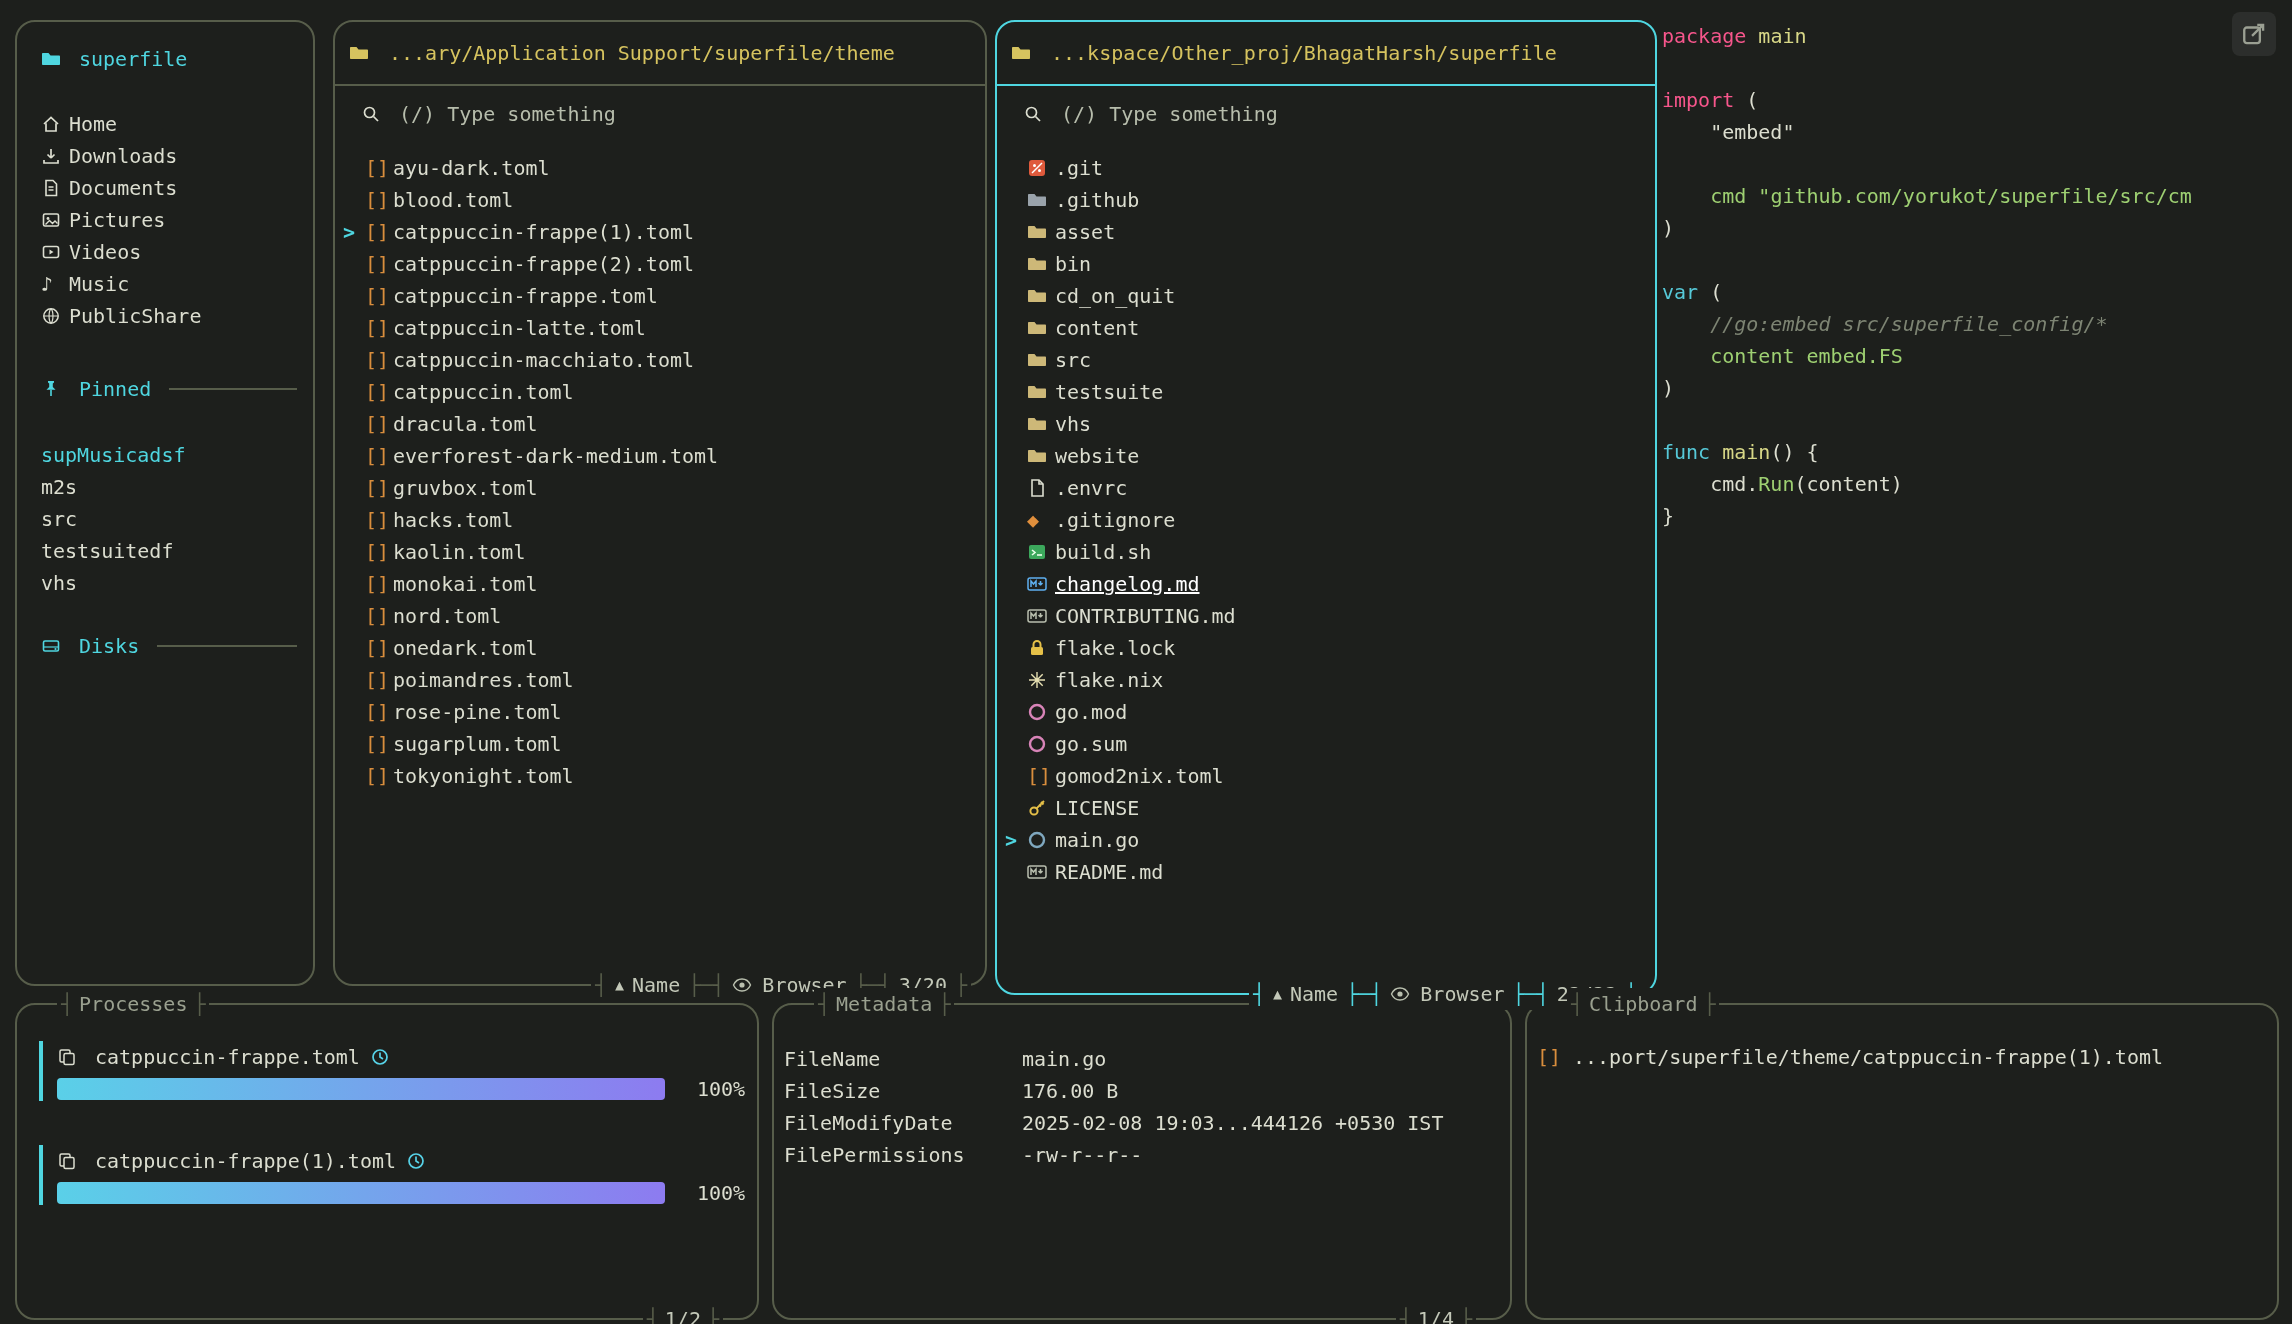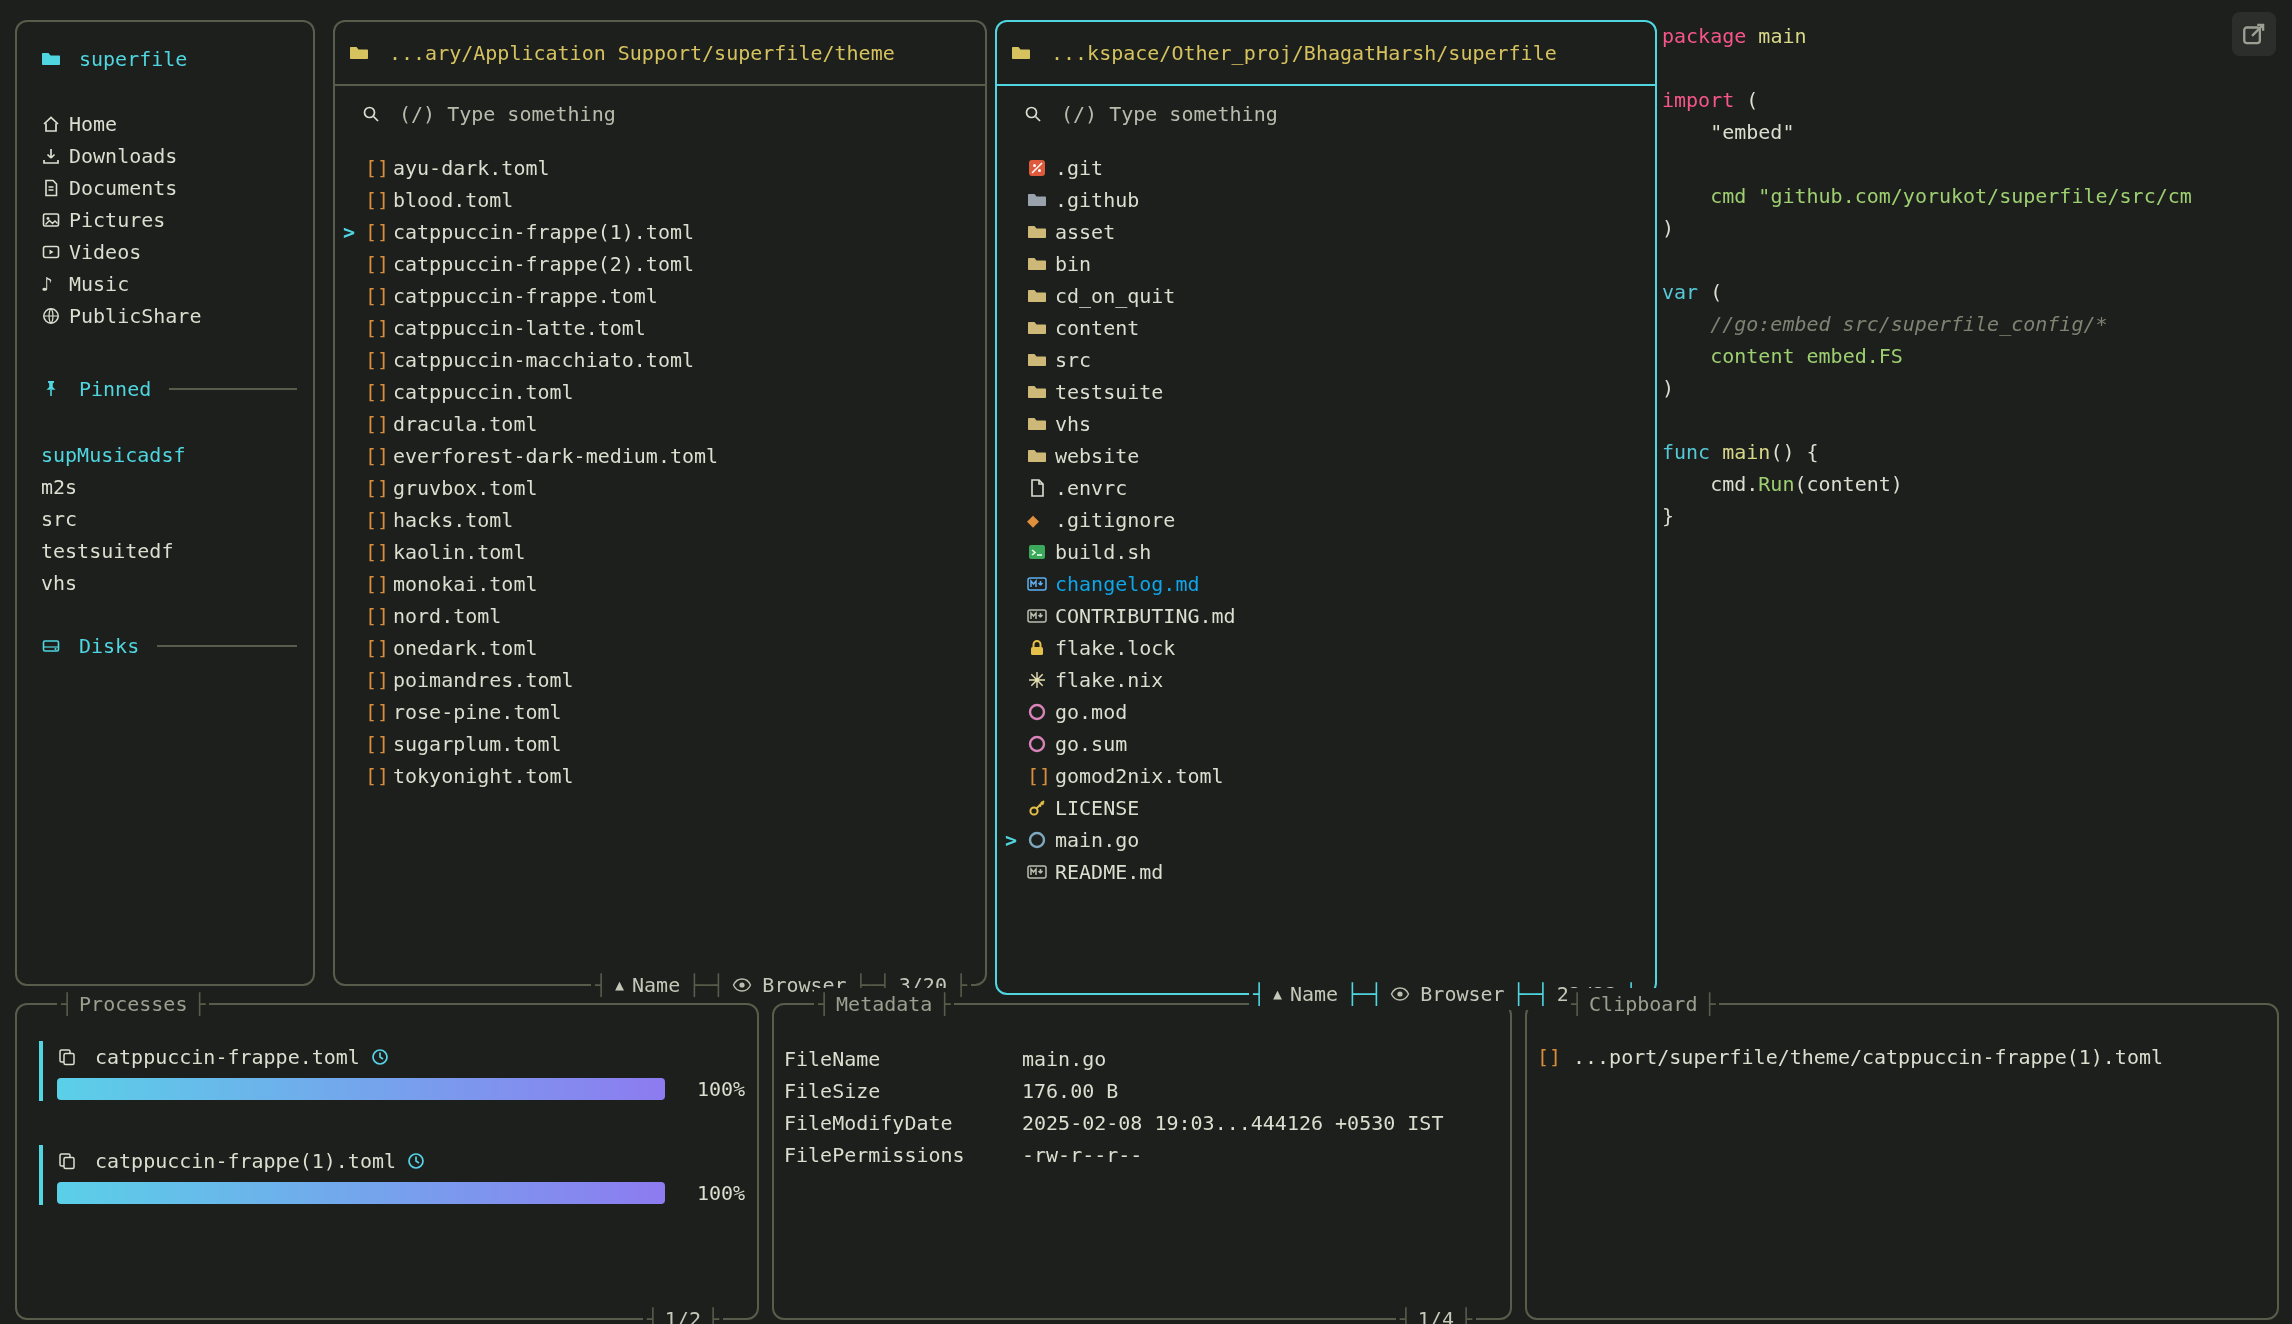--- a/index.html
+++ b/index.html
@@ -1,33 +1,33 @@
 <!DOCTYPE html>
 <html><head>
 <meta charset="utf-8">
 <style>
   html,body{margin:0;padding:0}
   body{
     width:2292px;height:1324px;position:relative;overflow:hidden;
     background:#1d1f1c;color:#dcded0;
     font-family:"DejaVu Sans Mono",monospace;font-size:20px;
   }
-  .panel{position:absolute;border:2px solid #575d4a;border-radius:12px;background:#1d1f1c}
+  .panel{position:absolute;border:2px solid #575d4a;border-radius:20px;background:#1d1f1c}
   .panel.active{border-color:#4fd6e0}
   .panel-header{height:62px;border-bottom:2px solid #575d4a;display:flex;align-items:center;gap:12px;padding:0 14px;color:#d6c35f;white-space:pre;overflow:hidden}
   .panel.active .panel-header{border-bottom-color:#4fd6e0}
   .icon{display:inline-flex;width:28px;flex:none;align-items:center}
   .icon svg{display:block}
   .ti{font-size:20px;line-height:20px}
   .search{display:flex;align-items:center;gap:10px;padding:16px 14px 0 26px;color:#b7bdac}
   .file-list{padding-top:26px}
   .file-row{height:32px;display:flex;align-items:center;padding-left:8px}
   .cursor{width:22px;flex:none;color:#4fd6e0;font-weight:bold}
   .fname{white-space:pre}
-  .fname.sel{color:#0ea5e9;}
+  .fname.sel{color:#ffffff;text-decoration:underline}
   
   #sidebar .inner{padding:22px 16px 0 24px}
   .side-title{display:flex;gap:10px;align-items:center;color:#4fd6e0;height:30px;margin-bottom:34px}
   .side-item{height:32px;display:flex;gap:0;align-items:center}
   .side-item .lbl{white-space:pre}
   .side-item.accent .lbl{color:#4fd6e0}
   .side-sec{display:flex;gap:10px;align-items:center;color:#4fd6e0;height:30px}
   .side-sec::after{content:"";flex:1;border-top:2px solid #575d4a;margin-left:8px}
   .sec-pinned{margin-top:42px}
   .pinned-list{margin-top:35px}

